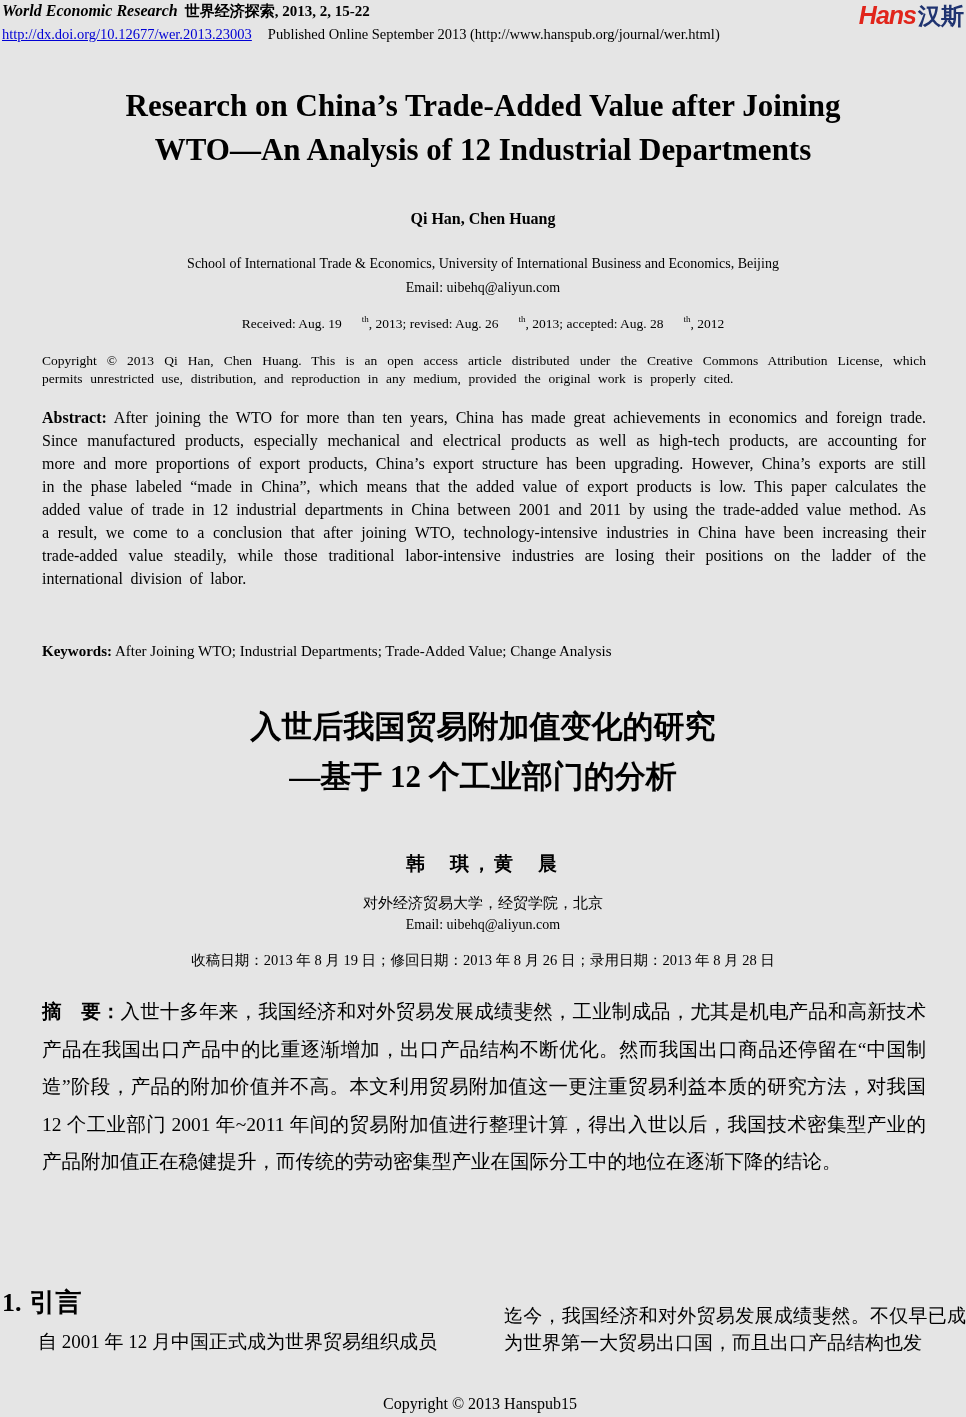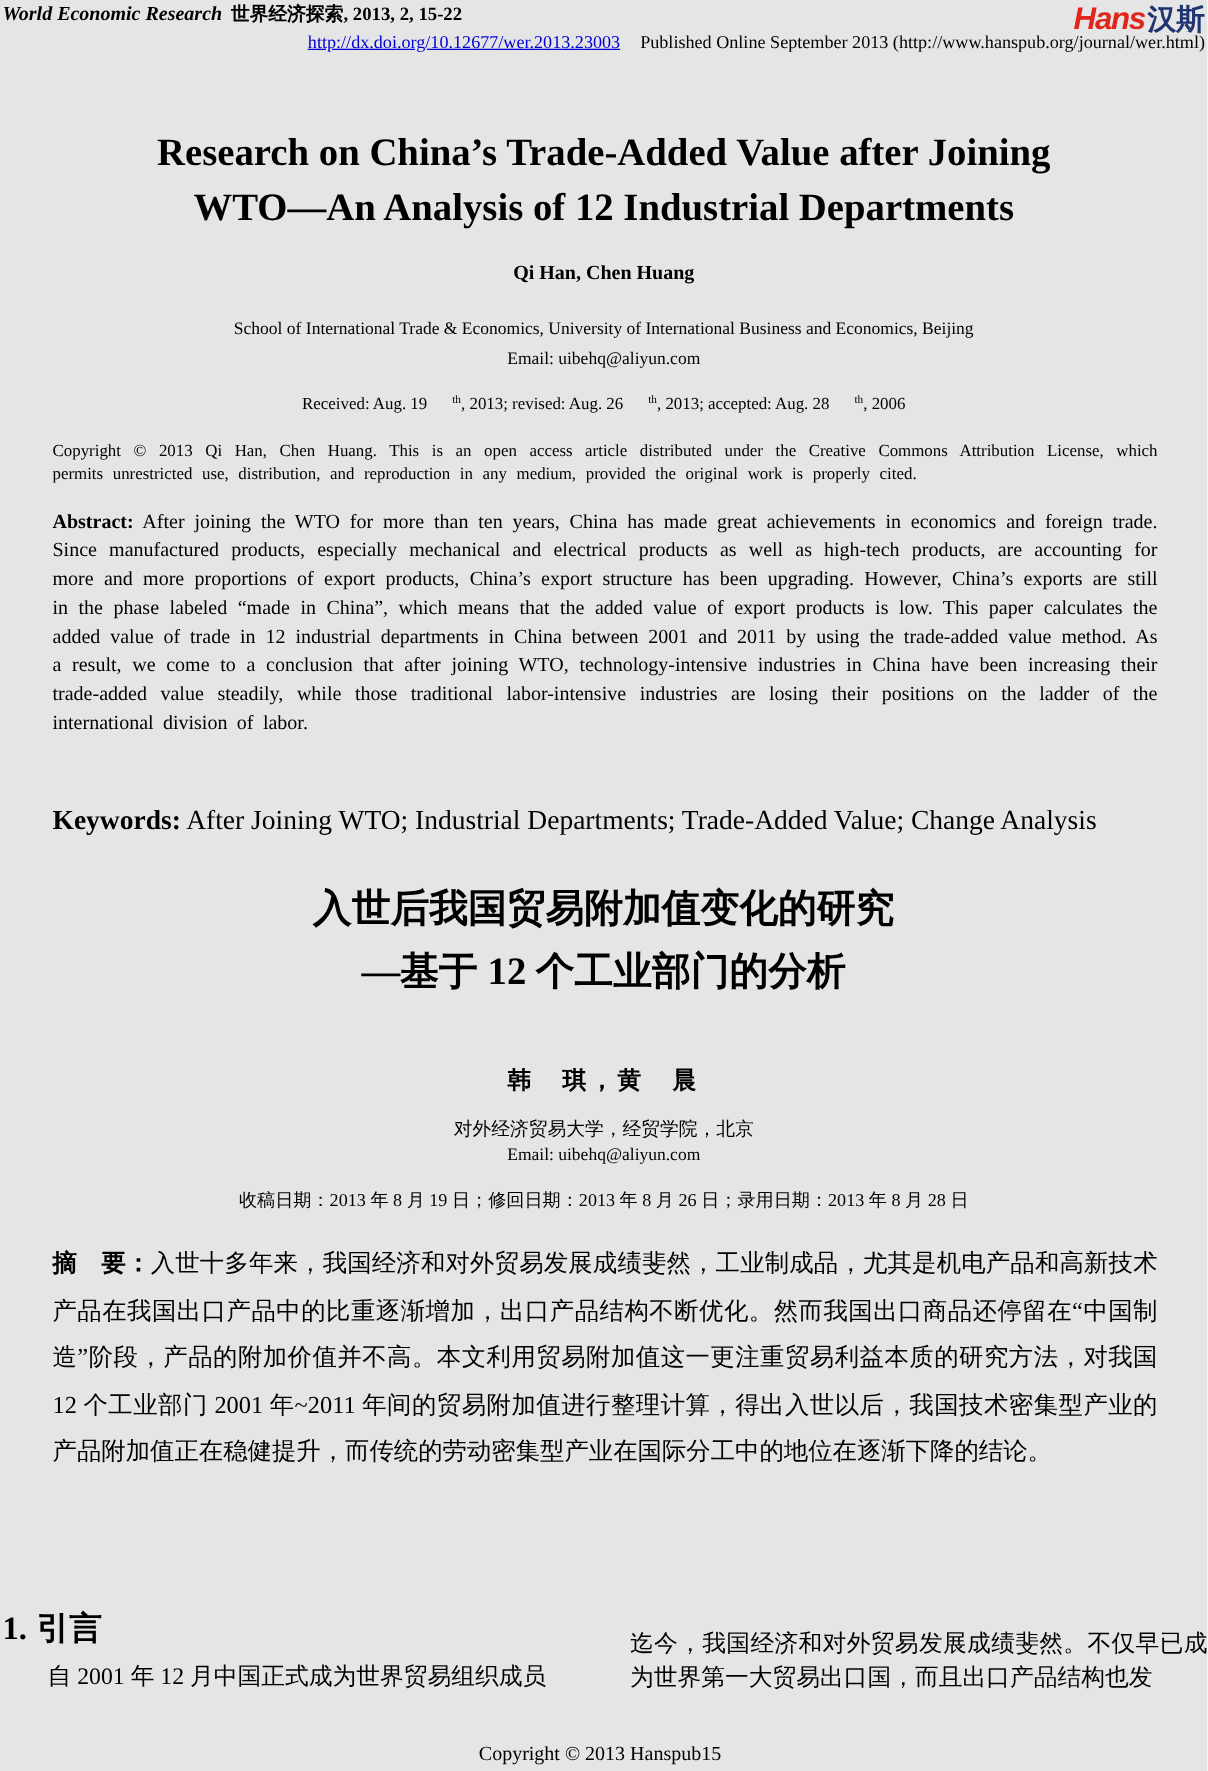--- a/index.html
+++ b/index.html
@@ -15,35 +15,35 @@
   }
   .abs { position:absolute; }
 
   
   .header-row1 { top:2px; left:2px; right:2px; display:flex; justify-content:space-between; align-items:flex-start; }
   .journal-en { font-weight:bold; font-style:italic; font-size:16px; }
   .journal-cn { font-weight:bold; font-size:15px; margin-left:7px; }
   .logo { white-space:nowrap; line-height:26px; }
   .logo-hans { color:#E1251B; font-family:"Liberation Sans", sans-serif; font-weight:bold; font-style:italic; font-size:25px; letter-spacing:-1px; }
   .logo-cn { color:#1F3370; font-family:"Liberation Sans", sans-serif; font-weight:bold; font-size:23px; margin-left:2px; }
-  .header-row2 { top:26px; left:2px; right:2px; font-size:14.5px;text-align:right; }
+  .header-row2 { top:26px; left:2px; right:2px; font-size:14.5px; }
   .doi-link { color:#0000D4; text-decoration:underline; cursor:pointer; }
   .published { margin-left:16px; }
 
   
-  .title { top:100px; left:20px; right:20px; text-align:center; font-size:31px; font-weight:bold; line-height:44px; }
+  .title { top:84px; left:20px; right:20px; text-align:center; font-size:31px; font-weight:bold; line-height:44px; }
   .authors { top:210px; left:0; right:0; text-align:center; font-size:16px; font-weight:bold; }
   .affiliation { top:256px; left:0; right:0; text-align:center; font-size:14px; }
   .email { top:280px; left:0; right:0; text-align:center; font-size:14px; }
   .received { top:314px; left:0; right:0; text-align:center; font-size:13.5px; }
   .received sup { font-size:9px;margin-left:20px; }
   .copyright { top:352px; left:42px; right:40px; font-size:13.5px; line-height:17.5px; text-align:justify; word-spacing:0.32em; }
   .abstract { top:406px; left:42px; right:40px; font-size:16px; line-height:23px; text-align:justify; word-spacing:0.22em; }
   .abstract b, .keywords b { font-weight:bold;margin-top:40px; }
-  .keywords { top:643px; left:42px; right:40px; font-size:22px; }
+  .keywords { top:643px; left:42px; right:40px; font-size:15px; }
 
   
   .cn-title { top:702px; left:0; right:0; text-align:center; font-size:31px; font-weight:bold; line-height:50px; }
   .cn-authors { top:851px; left:0; right:0; text-align:center; font-size:19px; font-weight:bold; letter-spacing:3px; }
   .cn-affiliation { top:894px; left:0; right:0; text-align:center; font-size:15px; }
   .cn-email { top:917px; left:0; right:0; text-align:center; font-size:14px; }
   .cn-dates { top:951px; left:0; right:0; text-align:center; font-size:14.5px; }
   .cn-abstract { top:993px; left:42px; right:40px; font-size:19.5px; line-height:37.5px; text-align:justify; }
   .cn-label { font-family:"Liberation Sans", sans-serif; font-weight:bold; }
   .cn-keywords { top:1212px; left:42px; right:40px; font-size:19px; }
@@ -76,21 +76,21 @@
   </div>
 
   <h1 class="abs title">
     <span>Research on China’s Trade-Added Value after Joining</span><br>
     <span>WTO—An Analysis of 12 Industrial Departments</span>
   </h1>
   <div class="abs affiliation">School of International Trade &amp; Economics, University of International Business and Economics, Beijing</div>
   <div class="abs authors">Qi Han, Chen Huang</div>
   <div class="abs email">Email: uibehq@aliyun.com</div>
   <div class="abs received">
-    <span>Received: Aug. 19</span><sup>th</sup><span>, 2013; revised: Aug. 26</span><sup>th</sup><span>, 2013; accepted: Aug. 28</span><sup>th</sup><span>, 2006</span>
+    <span>Received: Aug. 19</span><sup>th</sup><span>, 2013; revised: Aug. 26</span><sup>th</sup><span>, 2013; accepted: Aug. 28</span><sup>th</sup><span>, 2012</span>
   </div>
   <div class="abs copyright">Copyright © 2013 Qi Han, Chen Huang. This is an open access article distributed under the Creative Commons Attribution License, which permits unrestricted use, distribution, and reproduction in any medium, provided the original work is properly cited.</div>
 
   <div class="abs abstract">
     <b>Abstract:</b><span> After joining the WTO for more than ten years, China has made great achievements in economics and foreign trade. Since manufactured products, especially mechanical and electrical products as well as high-tech products, are accounting for more and more proportions of export products, China’s export structure has been upgrading. However, China’s exports are still in the phase labeled “made in China”, which means that the added value of export products is low. This paper calculates the added value of trade in 12 industrial departments in China between 2001 and 2011 by using the trade-added value method. As a result, we come to a conclusion that after joining WTO, technology-intensive industries in China have been increasing their trade-added value steadily, while those traditional labor-intensive industries are losing their positions on the ladder of the international division of labor.</span>
   </div>
   <div class="abs keywords">
     <b>Keywords:</b><span> After Joining WTO; Industrial Departments; Trade-Added Value; Change Analysis</span>
   </div>
 

